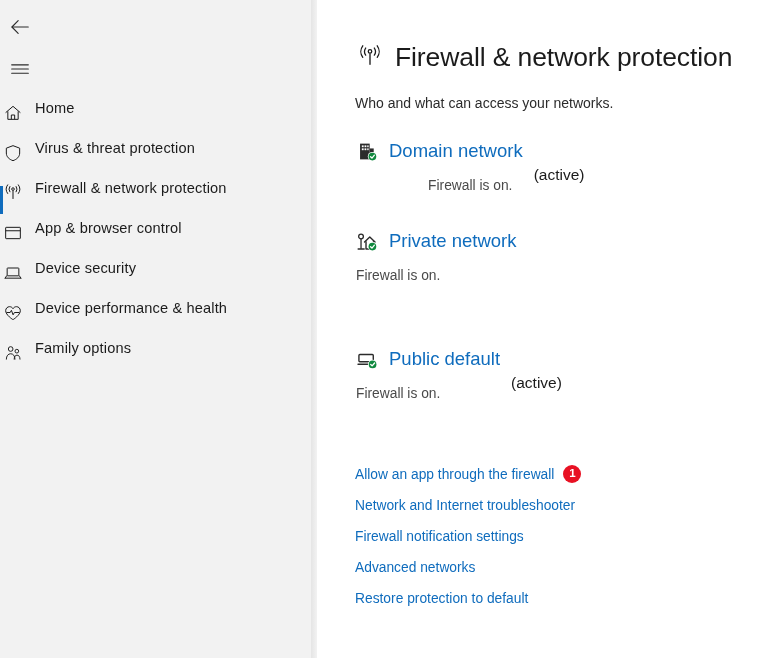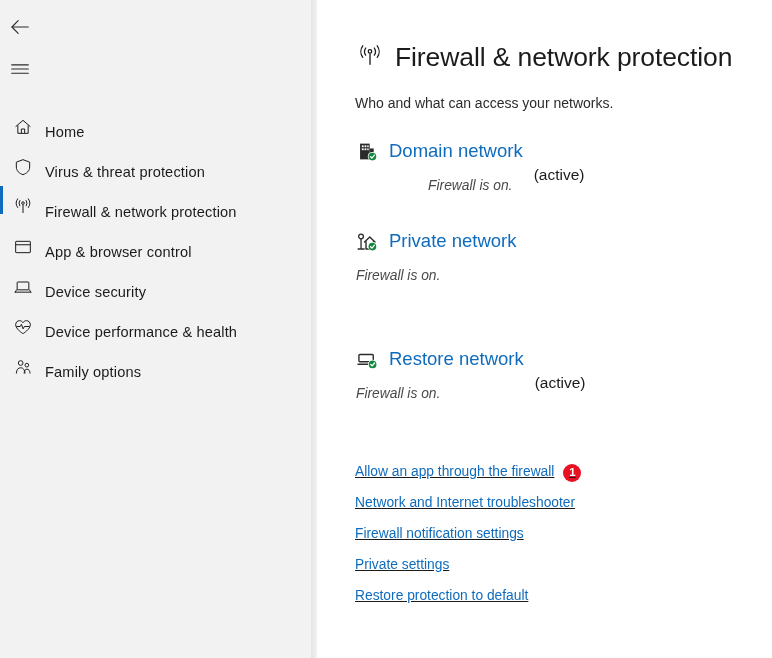--- a/index.html
+++ b/index.html
@@ -50,23 +50,22 @@
 
   .sidebar-list {
     position: absolute;
     top: 100px;
     left: 0;
     width: 100%;
   }
   .sidebar-item {
     position: relative;
     display: flex;
-    align-items: flex-end;
+    align-items: flex-start;
     height: 40px;
-    padding-left: 10px;
     box-sizing: border-box;
     cursor: default;
   }
   .sidebar-item .accent {
     position: absolute;
     left: 0;
     top: 6px;
     bottom: 6px;
     width: 3px;
     background: transparent;
@@ -168,36 +167,34 @@
     color: #1b1b1b;
     margin-left: 11px;
     white-space: nowrap;
     margin-top: 48px;
   }
   .network-status {
     font-size: 13.8px;
     color: #4a4a4a;
     margin-top: 15px;
     margin-left: 1px;
-    font-style: italic;
   }
 
   
   #links {
     position: absolute;
     left: 38px;
     top: 464px;
   }
   .link-row {
     position: relative;
     display: flex;
-    align-items: flex-start;
+    align-items: center;
     height: 20px;
     margin-bottom: 11px;
-    text-decoration: underline;
   }
   .link-text {
     font-size: 13.8px;
     color: #0f6cbd;
     white-space: nowrap;
     cursor: default;
   }
   .badge {
     display: inline-flex;
     align-items: center;
@@ -389,21 +386,21 @@
     <div class="network-heading">
       <span class="network-icon">
         <svg width="21" height="21" viewBox="0 0 24 24">
           <rect x="2.2" y="6.2" width="16.4" height="8.4" rx="1.1" fill="none" stroke="#2b2b2b" stroke-width="1.6"></rect>
           <line x1="1.2" y1="17.4" x2="16.2" y2="17.4" stroke="#2b2b2b" stroke-width="1.7" stroke-linecap="round"></line>
           <circle cx="17.8" cy="17.6" r="5.3" fill="#ffffff"></circle>
           <circle cx="17.8" cy="17.6" r="4.4" fill="#10893e"></circle>
           <path d="M15.7 17.7 L17.3 19.3 L20.1 16.0" fill="none" stroke="#ffffff" stroke-width="1.5" stroke-linecap="round" stroke-linejoin="round"></path>
         </svg>
       </span>
-      <span class="network-name">Restore network</span>
+      <span class="network-name">Public default</span>
       <span class="network-active">(active)</span>
     </div>
     <div class="network-status">Firewall is on.</div>
   </div>
 
   <div id="links">
 
     <div class="link-row">
       <span class="link-text">Allow an app through the firewall</span>
       <span class="badge">1</span>
@@ -411,21 +408,21 @@
 
     <div class="link-row">
       <span class="link-text">Network and Internet troubleshooter</span>
     </div>
 
     <div class="link-row">
       <span class="link-text">Firewall notification settings</span>
     </div>
 
     <div class="link-row">
-      <span class="link-text">Private settings</span>
+      <span class="link-text">Advanced networks</span>
     </div>
 
     <div class="link-row">
       <span class="link-text">Restore protection to default</span>
     </div>
 
   </div>
 </div>
 
 </body></html>

